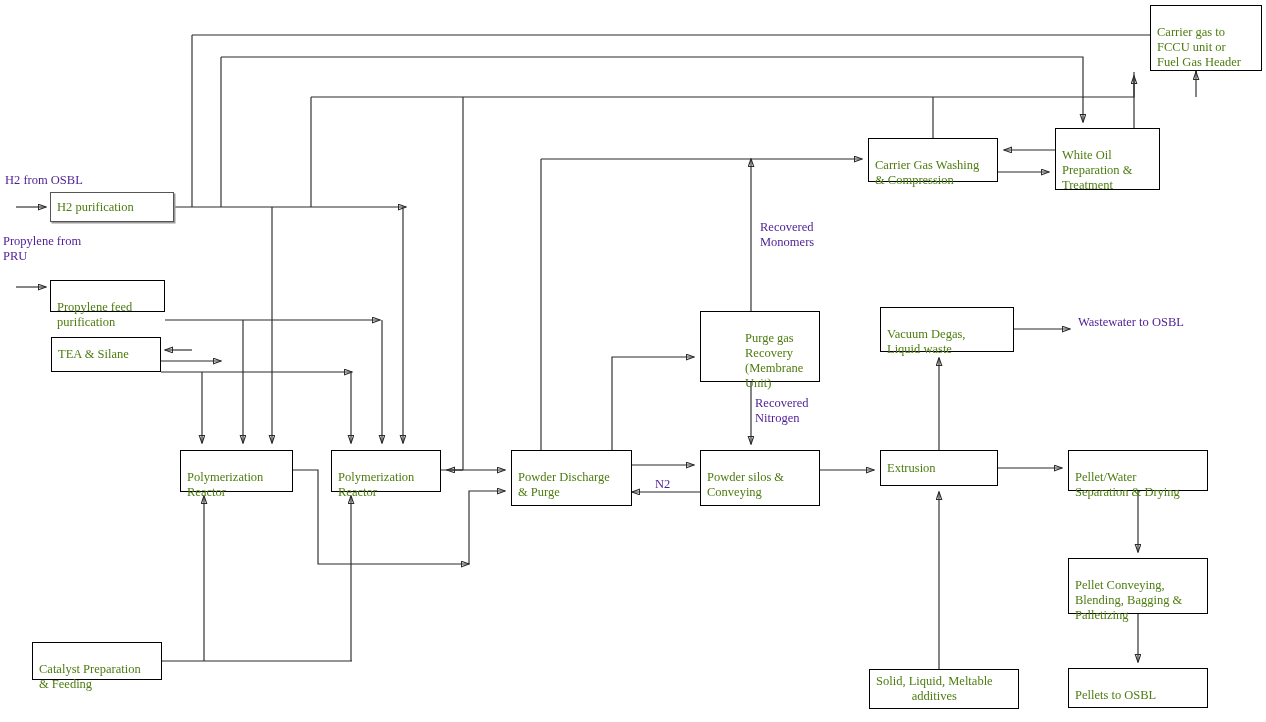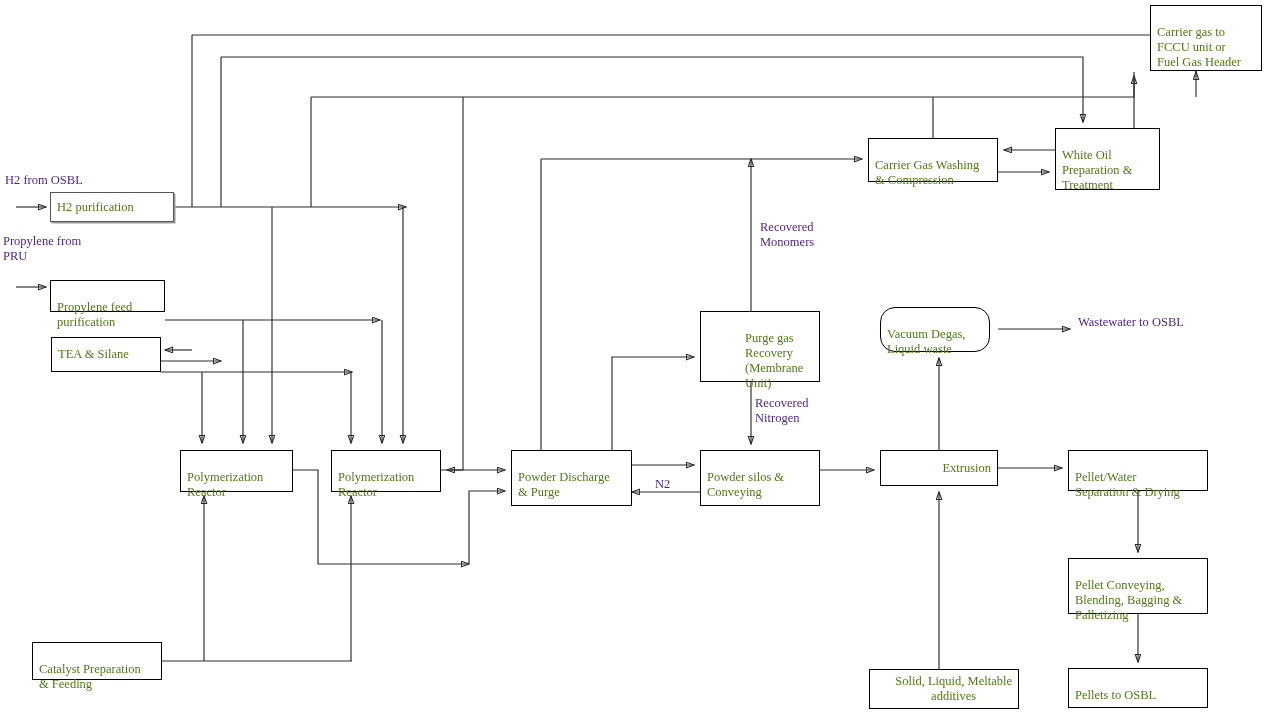--- a/index.html
+++ b/index.html
@@ -2,21 +2,21 @@
 <html><head>
 <meta charset="utf-8">
 <style>
   html,body{margin:0;padding:0;background:#ffffff;}
   body{font-family:"Liberation Serif", serif;color:#000;}
   #canvas{position:relative;width:1266px;height:722px;background:#fff;overflow:hidden;}
   .box{position:absolute;border:1px solid #000;background:#fff;box-sizing:border-box;
        font-family:"Liberation Serif", serif;font-size:12.5px;line-height:15px;color:#4d7c0f;
        padding:4px 6px;}
   .box.shadow{box-shadow:1.5px 1.5px 0 #9a9a9a;border:1px solid #555;}
-  .box.center{display:flex;align-items:center;justify-content:flex-end;text-align:center;}
+  .box.center{display:flex;align-items:center;justify-content:flex-start;text-align:center;}
   .box.midleft{display:flex;align-items:center;justify-content:flex-start;text-align:left;}
   .box.topleft{display:block;text-align:left;}
   .lbl{position:absolute;font-family:"Liberation Serif", serif;font-size:12.5px;
        line-height:15px;color:#4c1d95;white-space:pre-line;}
   svg.wires{position:absolute;left:0;top:0;width:1266px;height:722px;pointer-events:none;}
   svg.wires path,svg.wires line{stroke:#2b2b2b;stroke-width:1.15;fill:none;}
 </style>
 </head>
 <body>
 
@@ -139,21 +139,21 @@
     <span>Powder silos &amp;
 Conveying</span>
   </div>
 
   <div class="box topleft" style="left:700px;top:311px;width:120px;height:71px;white-space:pre-line;padding-left:44px;">
     <span>Purge gas
 Recovery
 (Membrane Unit)</span>
   </div>
 
-  <div class="box topleft" style="left:880px;top:307px;width:110px;height:45px;white-space:pre-line;border-radius:15px;">
+  <div class="box topleft" style="left:880px;top:307px;width:134px;height:45px;white-space:pre-line;">
     <span>Vacuum Degas,
 Liquid waste</span>
   </div>
 
   <div class="box center" style="left:880px;top:450px;width:118px;height:36px;">
     <span>Extrusion</span>
   </div>
 
   <div class="box center" style="left:869px;top:669px;width:150px;height:40px;white-space:pre-line;">
     <span>Solid, Liquid, Meltable

